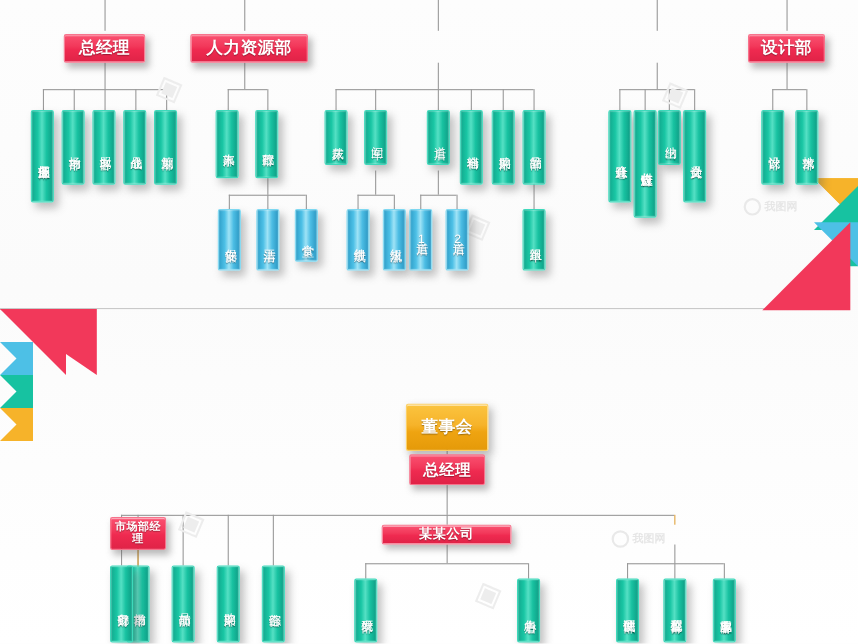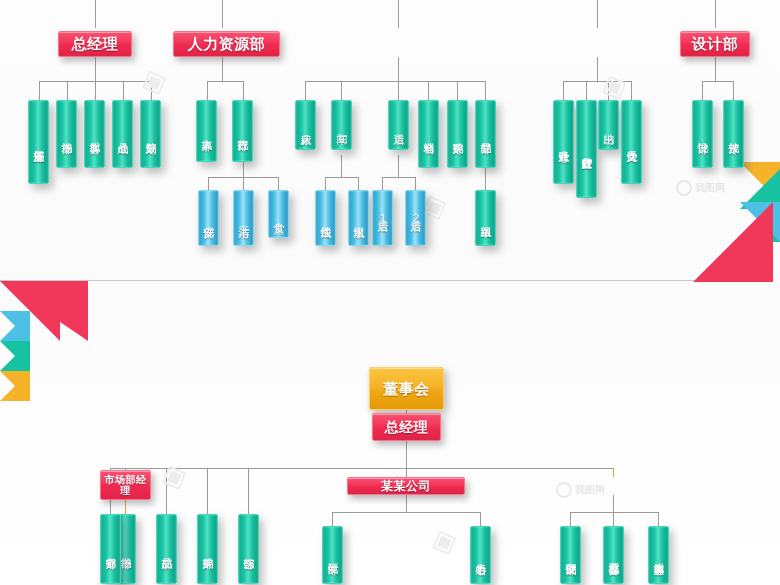--- a/index.html
+++ b/index.html
@@ -328,21 +328,21 @@
   </div>
 
   <div class="node n-red" style="left:372px;top:413px;width:69px;height:28px;font-size:14px;">
     <span class="lbl">总经理</span>
   </div>
 
   <div class="node n-red multiline" style="left:100px;top:470px;width:51px;height:30px;font-size:10px;">
     <span class="lbl">市场部经理</span>
   </div>
 
-  <div class="node n-red" style="left:347px;top:477px;width:118px;height:18px;font-size:12px;">
+  <div class="node n-red" style="left:347px;top:477px;width:118px;height:18px;font-size:12px;font-family:Liberation Mono, monospace;">
     <span class="lbl">某某公司</span>
   </div>
 
 
   <div class="node n-teal vert" style="left:115px;top:514px;width:21px;height:70px;font-size:11px;">
     <span class="lbl">市场部</span>
   </div>
   <div class="node n-teal vert" style="left:156px;top:514px;width:21px;height:70px;font-size:11px;">
     <span class="lbl">品质部</span>
   </div>

